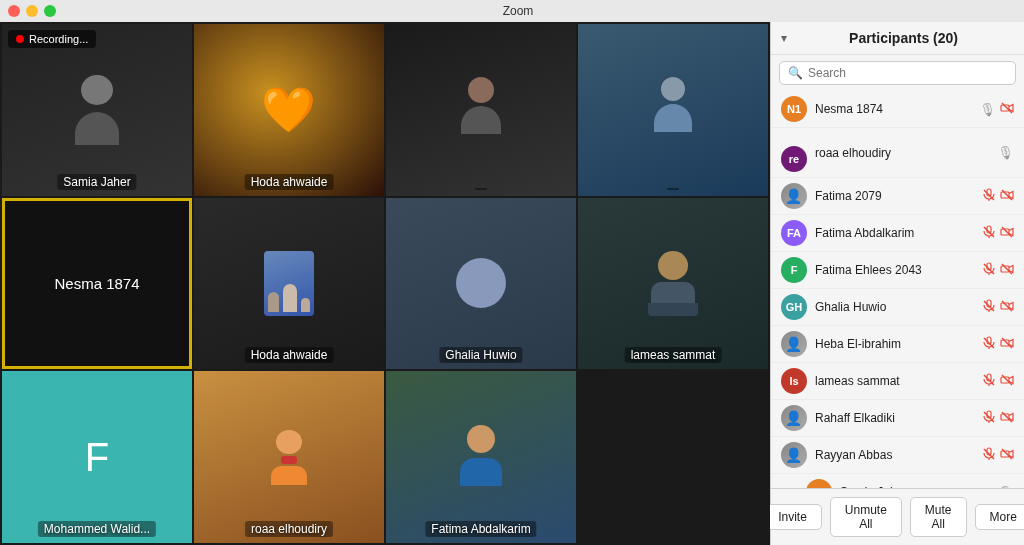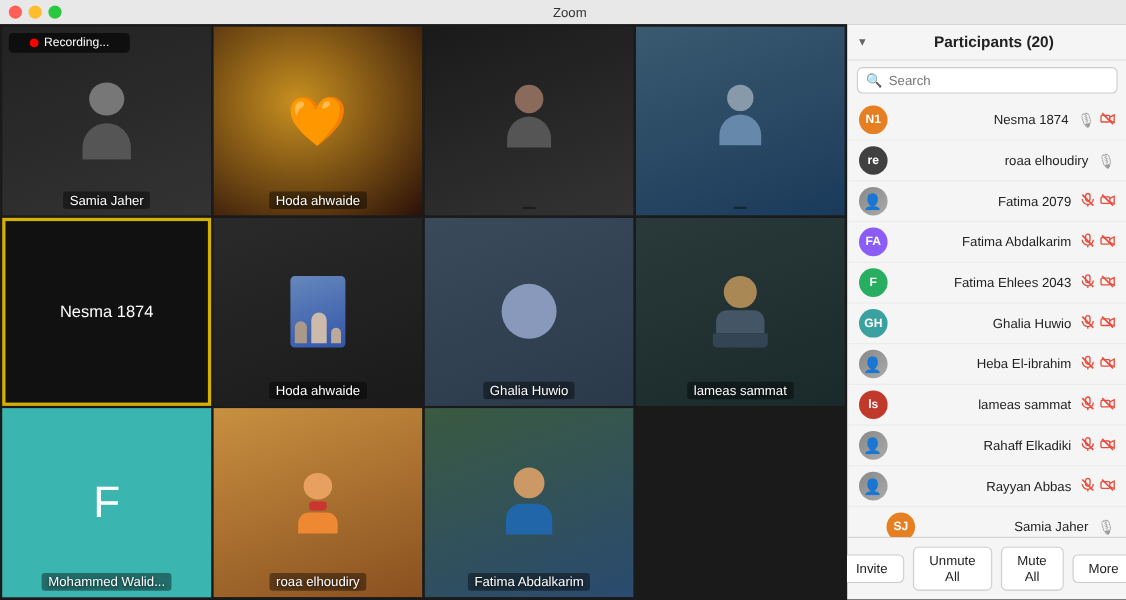--- a/index.html
+++ b/index.html
@@ -52,21 +52,21 @@
       flex-direction: column;
     }
 
     .recording-badge {
       position: absolute;
       top: 8px;
       left: 8px;
       background: rgba(0,0,0,0.6);
       color: #fff;
       font-size: 11px;
-      padding: 3px 19px;
+      padding: 3px 8px;
       border-radius: 4px;
       display: flex;
       align-items: center;
       gap: 5px;
       z-index: 10;
     }
     .rec-dot {
       width: 8px; height: 8px;
       background: red;
       border-radius: 50%;
@@ -175,21 +175,20 @@
       outline: none;
       font-size: 12px;
       color: #737373;
       background: transparent;
       width: 100%;
     }
 
     .participants-list {
       flex: 1;
       overflow-y: auto;
-      text-align: right;
     }
     .participant-row {
       display: flex;
       align-items: center;
       padding: 5px 10px;
       gap: 8px;
       border-bottom: 1px solid #ececec;
     }
     .p-avatar {
       width: 26px; height: 26px;
@@ -408,21 +407,21 @@
           <div class="p-icons">
             <span class="p-icon">🎙</span>
             <span class="p-icon muted"><svg width="14" height="14" viewBox="0 0 14 14">
                 <line x1="2" y1="2" x2="12" y2="12" stroke="#e74c3c" stroke-width="1.5"></line>
                 <rect x="1" y="4" width="8" height="6" rx="1" fill="none" stroke="#e74c3c" stroke-width="1.2"></rect>
                 <path d="M9 5.5l4-2v7l-4-2" fill="none" stroke="#e74c3c" stroke-width="1.2"></path>
               </svg></span>
           </div>
         </div>
         <div class="participant-row">
-          <div class="p-avatar" style="background: #404040;">re</div>
+          <div class="p-avatar" style="background: #701a75; margin-top: 13px;">re</div>
           <span class="p-name">roaa elhoudiry</span>
           <div class="p-icons">
             <span class="p-icon">🎙</span>
           </div>
         </div>
         <div class="participant-row">
           <div class="p-avatar" style="background: linear-gradient(135deg, rgb(136, 136, 136), rgb(170, 170, 170));">
             <span style="font-size:14px;">👤</span>
           </div>
           <span class="p-name">Fatima 2079</span>

